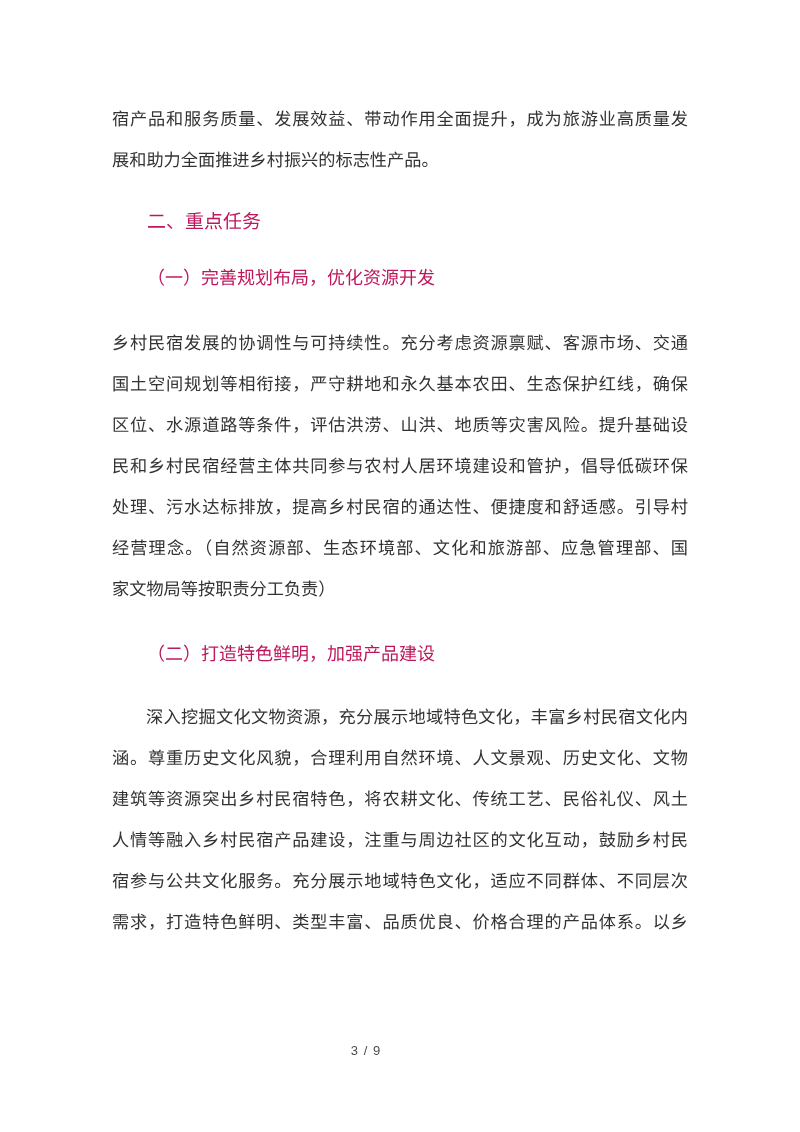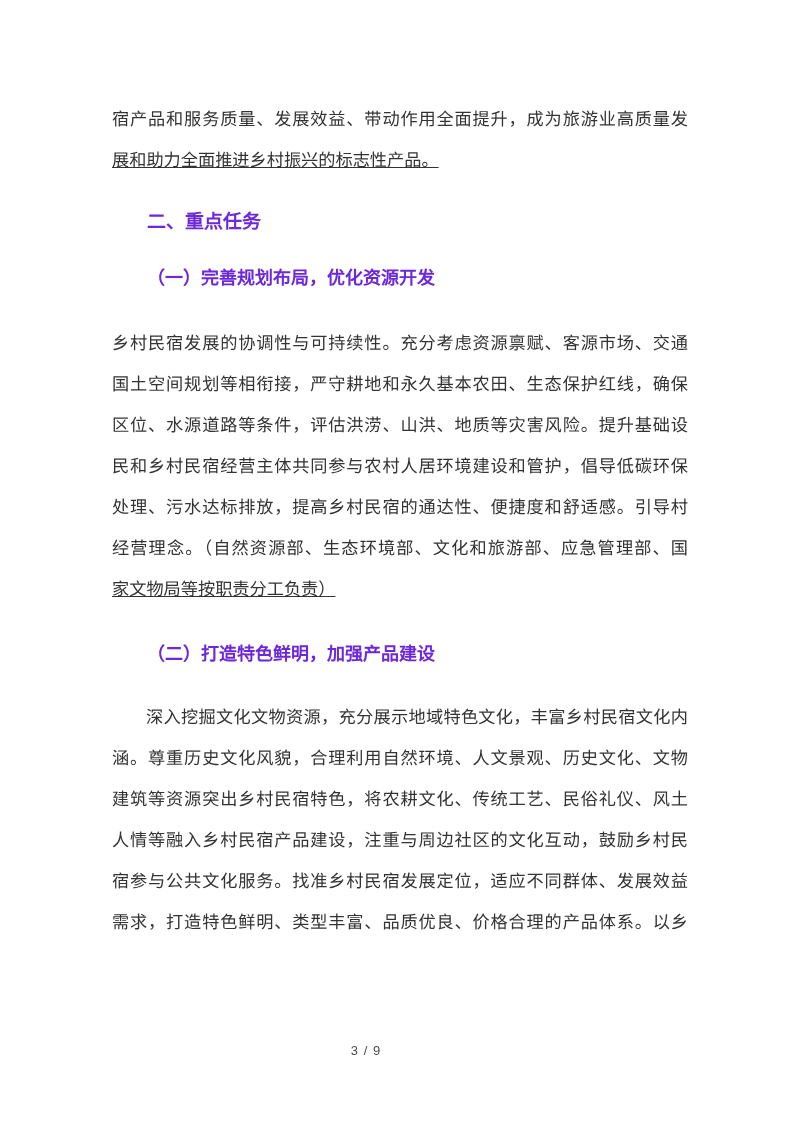--- a/index.html
+++ b/index.html
@@ -26,28 +26,27 @@
   }
   
   .line {
     text-align: justify;
     text-align-last: justify;
     height: 41px;
     overflow: hidden;
   }
   .line.para-end {
     text-align-last: left;
-    text-decoration: underline;
   }
   .line.first-line {
     text-indent: 34px;
   }
   .heading {
-    font-weight: 700;
-    color: #6d28d9;
+    font-weight: 400;
+    color: #be185d;
     padding-left: 35px;
     height: 41px;
     line-height: 41px;
     overflow: hidden;
   }
   .heading.main {
     font-size: 19px;
     margin-top: 20px;
   }
   .heading.sub1 {
@@ -96,20 +95,20 @@
       <div class="line para-end">家文物局等按职责分工负责）</div>
     </div>
 
     <div class="heading sub2">（二）打造特色鲜明，加强产品建设</div>
 
     <div class="para3">
       <div class="line first-line">深入挖掘文化文物资源，充分展示地域特色文化，丰富乡村民宿文化内</div>
       <div class="line">涵。尊重历史文化风貌，合理利用自然环境、人文景观、历史文化、文物</div>
       <div class="line">建筑等资源突出乡村民宿特色，将农耕文化、传统工艺、民俗礼仪、风土</div>
       <div class="line">人情等融入乡村民宿产品建设，注重与周边社区的文化互动，鼓励乡村民</div>
-      <div class="line">宿参与公共文化服务。找准乡村民宿发展定位，适应不同群体、发展效益</div>
+      <div class="line">宿参与公共文化服务。充分展示地域特色文化，适应不同群体、不同层次</div>
       <div class="line">需求，打造特色鲜明、类型丰富、品质优良、价格合理的产品体系。以乡</div>
     </div>
 
   </div>
 
   <div class="footer">3 / 9</div>
 </div>
 
 </body></html>

